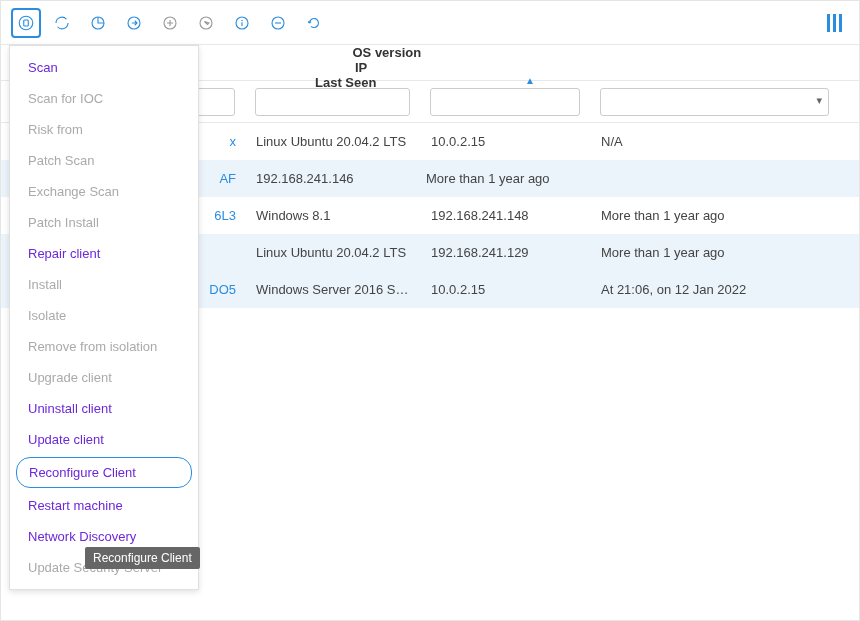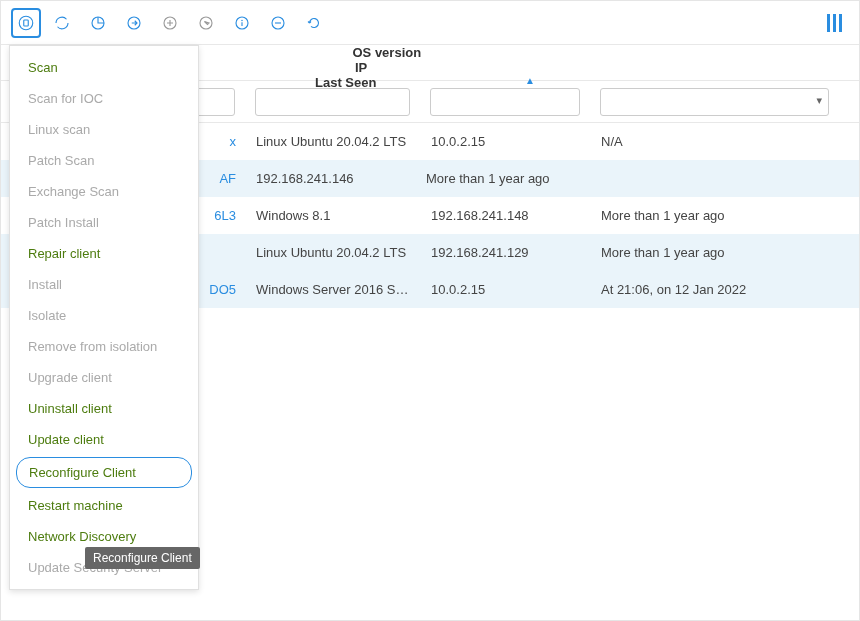--- a/index.html
+++ b/index.html
@@ -32,21 +32,21 @@
 .filter-select { height: 28px; border: 1px solid #ccc; border-radius: 3px; background: #fff; position: relative; cursor: pointer; }
 .filter-select::after { content: "▾"; color: #666; position: absolute; right: 6px; top: 5px; font-size: 11px; }
 
 .rows { }
 .row { display: flex; height: 37px; align-items: center; font-size: 13px; color: #444; }
 .row.alt { background: #eaf4fa; }
 .row .link { color: #2a8de0; cursor: pointer; }
 .row .col.os, .row .col.ip, .row .col.lastseen { white-space: nowrap; overflow: hidden; text-overflow: ellipsis; }
 
 .dropdown { position: absolute; top: 0; left: 8px; width: 190px; background: #fff; border: 1px solid #e0e0e0; box-shadow: 0 2px 6px rgba(0,0,0,0.12); padding: 6px 0; z-index: 50; }
-.dropdown-item { padding: 8px 18px; font-size: 13px; color: #4d7c0f; cursor: pointer; }
+.dropdown-item { padding: 8px 18px; font-size: 13px; color: #6d28d9; cursor: pointer; }
 .dropdown-item.disabled { color: #aaa; cursor: default; }
 .dropdown-item.highlight { border: 1.5px solid #2a8de0; border-radius: 14px; margin: 2px 6px; padding: 7px 12px; }
 
 .tooltip { position: absolute; background: #666; color: #fff; font-size: 12px; padding: 4px 8px; border-radius: 2px; white-space: nowrap; z-index: 60; }
 </style>
 </head>
 <body>
 
 <div class="toolbar">
   <div class="toolbar-btn active">
@@ -163,21 +163,21 @@
         <div class="col name" style="text-align: right;"><span class="link">DO5</span></div>
         <div class="col os">Windows Server 2016 Sta...</div>
         <div class="col ip">10.0.2.15</div>
         <div class="col lastseen">At 21:06, on 12 Jan 2022</div>
       </div>
     </div>
 
   <div class="dropdown" id="dropdown">
       <div class="dropdown-item">Scan</div>
       <div class="dropdown-item disabled">Scan for IOC</div>
-      <div class="dropdown-item disabled">Linux scan</div>
+      <div class="dropdown-item disabled">Risk from</div>
       <div class="dropdown-item disabled">Patch Scan</div>
       <div class="dropdown-item disabled">Exchange Scan</div>
       <div class="dropdown-item disabled">Patch Install</div>
       <div class="dropdown-item">Repair client</div>
       <div class="dropdown-item disabled">Install</div>
       <div class="dropdown-item disabled">Isolate</div>
       <div class="dropdown-item disabled">Remove from isolation</div>
       <div class="dropdown-item disabled">Upgrade client</div>
       <div class="dropdown-item">Uninstall client</div>
       <div class="dropdown-item">Update client</div>

